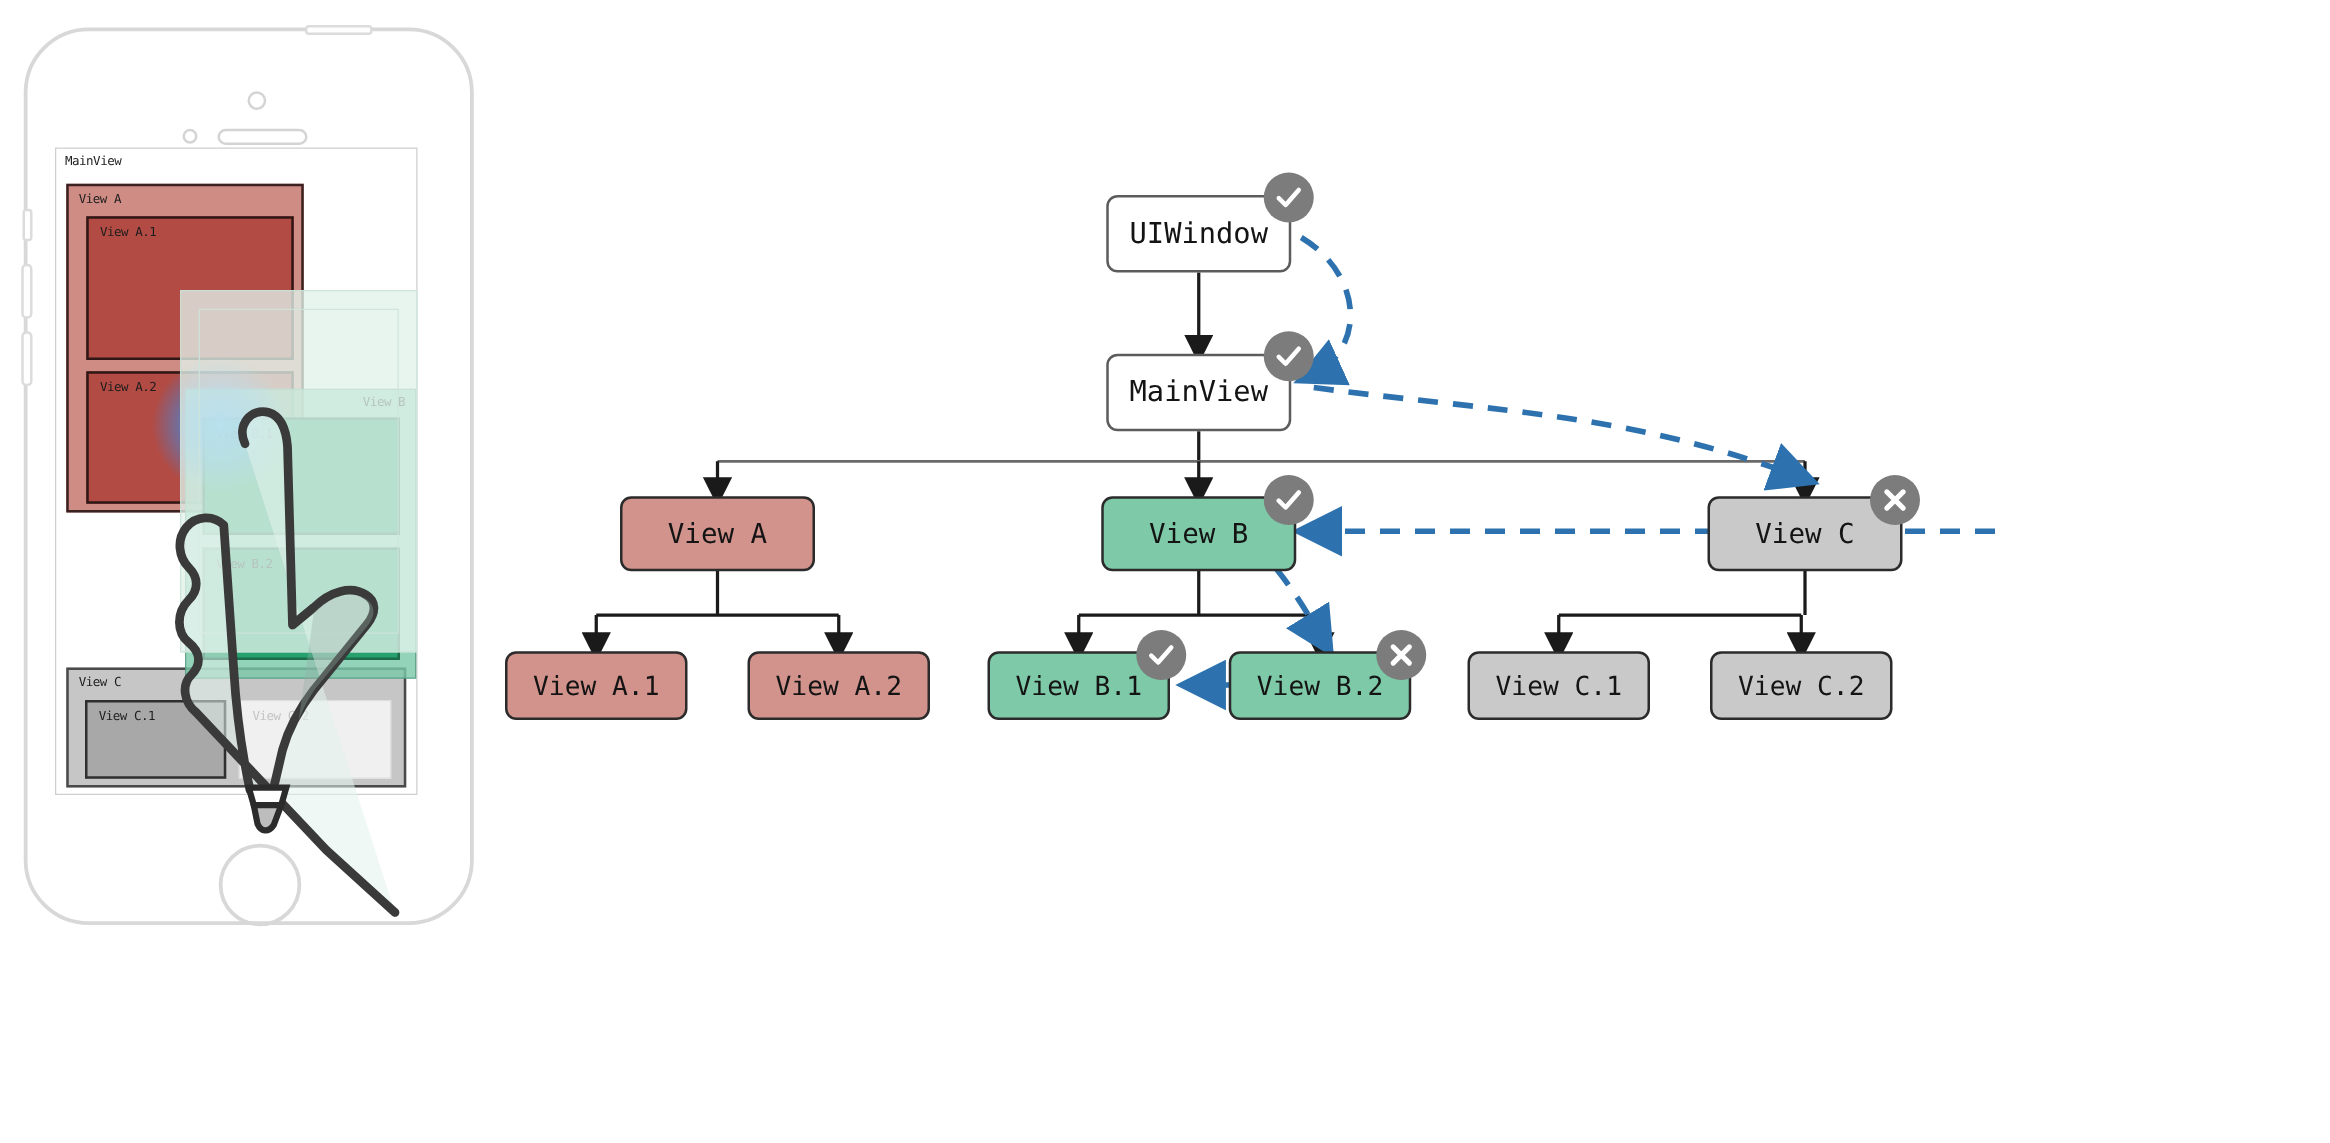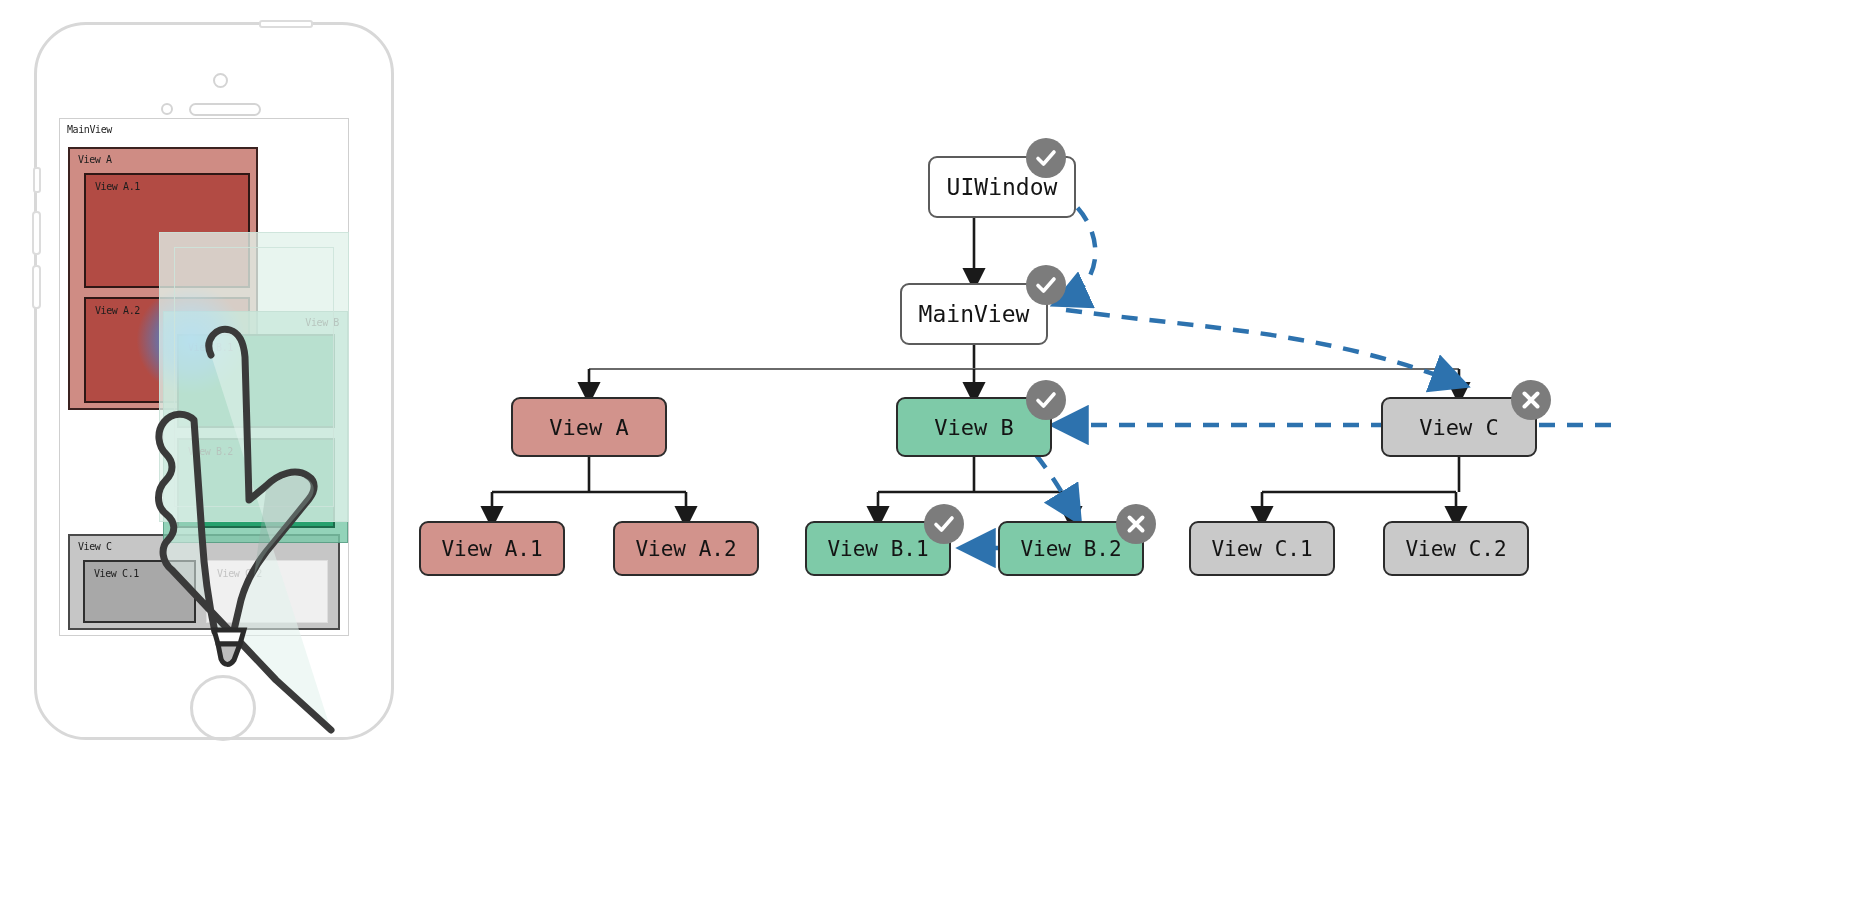--- a/index.html
+++ b/index.html
@@ -1,19 +1,19 @@
 <!DOCTYPE html>
 <html><head>
 <meta charset="utf-8">
 <style>
   html,body{margin:0;padding:0;background:#ffffff;}
   body{width:1864px;height:914px;position:relative;overflow:hidden;
        font-family:"DejaVu Sans Mono","Liberation Mono",monospace;}
 
-  #stage{position:absolute;left:16px;top:0;width:1628px;height:914px;}
+  #stage{position:absolute;left:1px;top:0;width:1628px;height:914px;}
 
   
   #phone-panel{position:absolute;left:0;top:0;width:440px;height:914px;}
   .phone-body{position:absolute;left:18px;top:22px;width:360px;height:718px;
        border:3px solid #d8d8d8;border-radius:52px;background:#ffffff;box-sizing:border-box;}
   .phone-cam{position:absolute;left:176px;top:48px;width:15px;height:15px;
        border:2px solid #d4d4d4;border-radius:50%;box-sizing:border-box;}
   .phone-sensor{position:absolute;left:124px;top:78px;width:12px;height:12px;
        border:2px solid #d4d4d4;border-radius:50%;box-sizing:border-box;}
   .phone-speaker{position:absolute;left:152px;top:78px;width:72px;height:13px;
@@ -216,21 +216,21 @@
 
       <g stroke="#2d72ae" stroke-width="4.5" fill="none" stroke-dasharray="16 12" stroke-linecap="butt">
         <path d="M 640 190 C 690 220 692 280 648 300" marker-end="url(#ab)"></path>
         <path d="M 650 310 C 800 330 900 330 1040 382" marker-end="url(#ab)"></path>
         <path d="M 1195 425 L 648 425" marker-end="url(#ab)"></path>
         <path d="M 620 455 C 640 480 650 500 658 513" marker-end="url(#ab)"></path>
         <path d="M 620 548 L 555 548" marker-end="url(#ab)"></path>
       </g>
     </svg>
 
-    <div class="node n-root" style="left:484px;top:156px;margin-left:28px;">
+    <div class="node n-root" style="left:484px;top:156px;">
       <span>UIWindow</span>
     </div>
     <div class="badge" style="left:610px;top:138px;">
       <svg width="24" height="24" viewBox="0 0 24 24">
           <path d="M4 12.5 L9.5 18 L20 6" stroke="#fff" stroke-width="3.6" fill="none" stroke-linecap="round" stroke-linejoin="round"></path>
         </svg>
     </div>
 
     <div class="node n-root" style="left:484px;top:283px;">
       <span>MainView</span>

